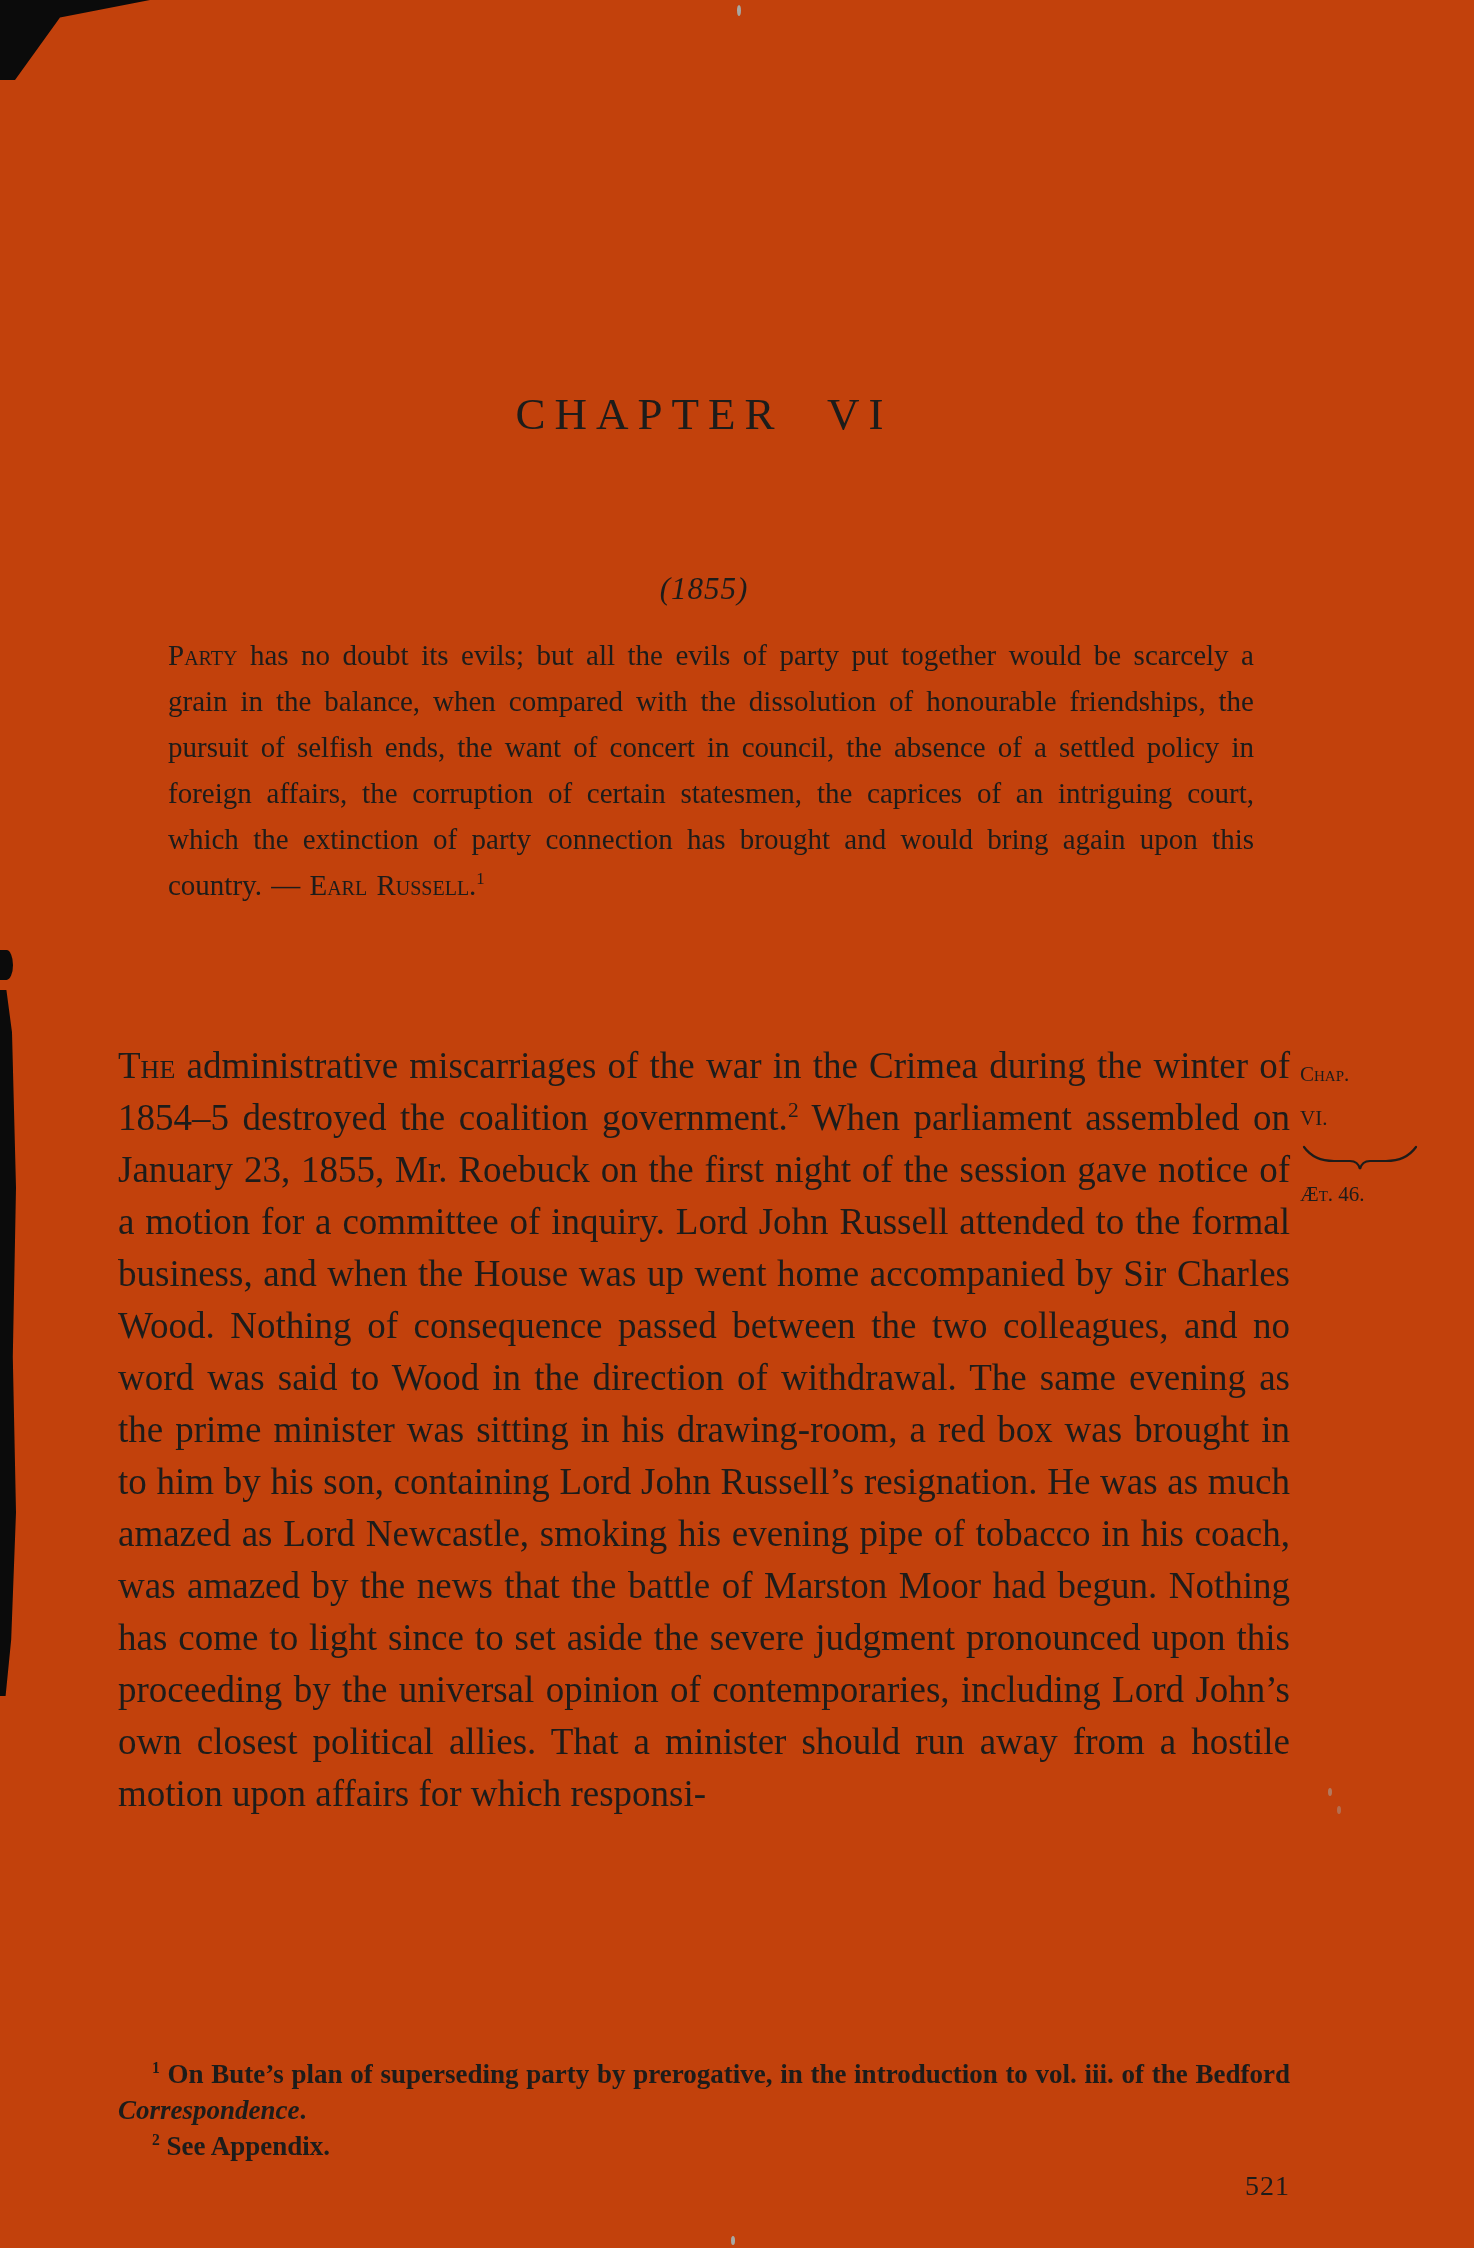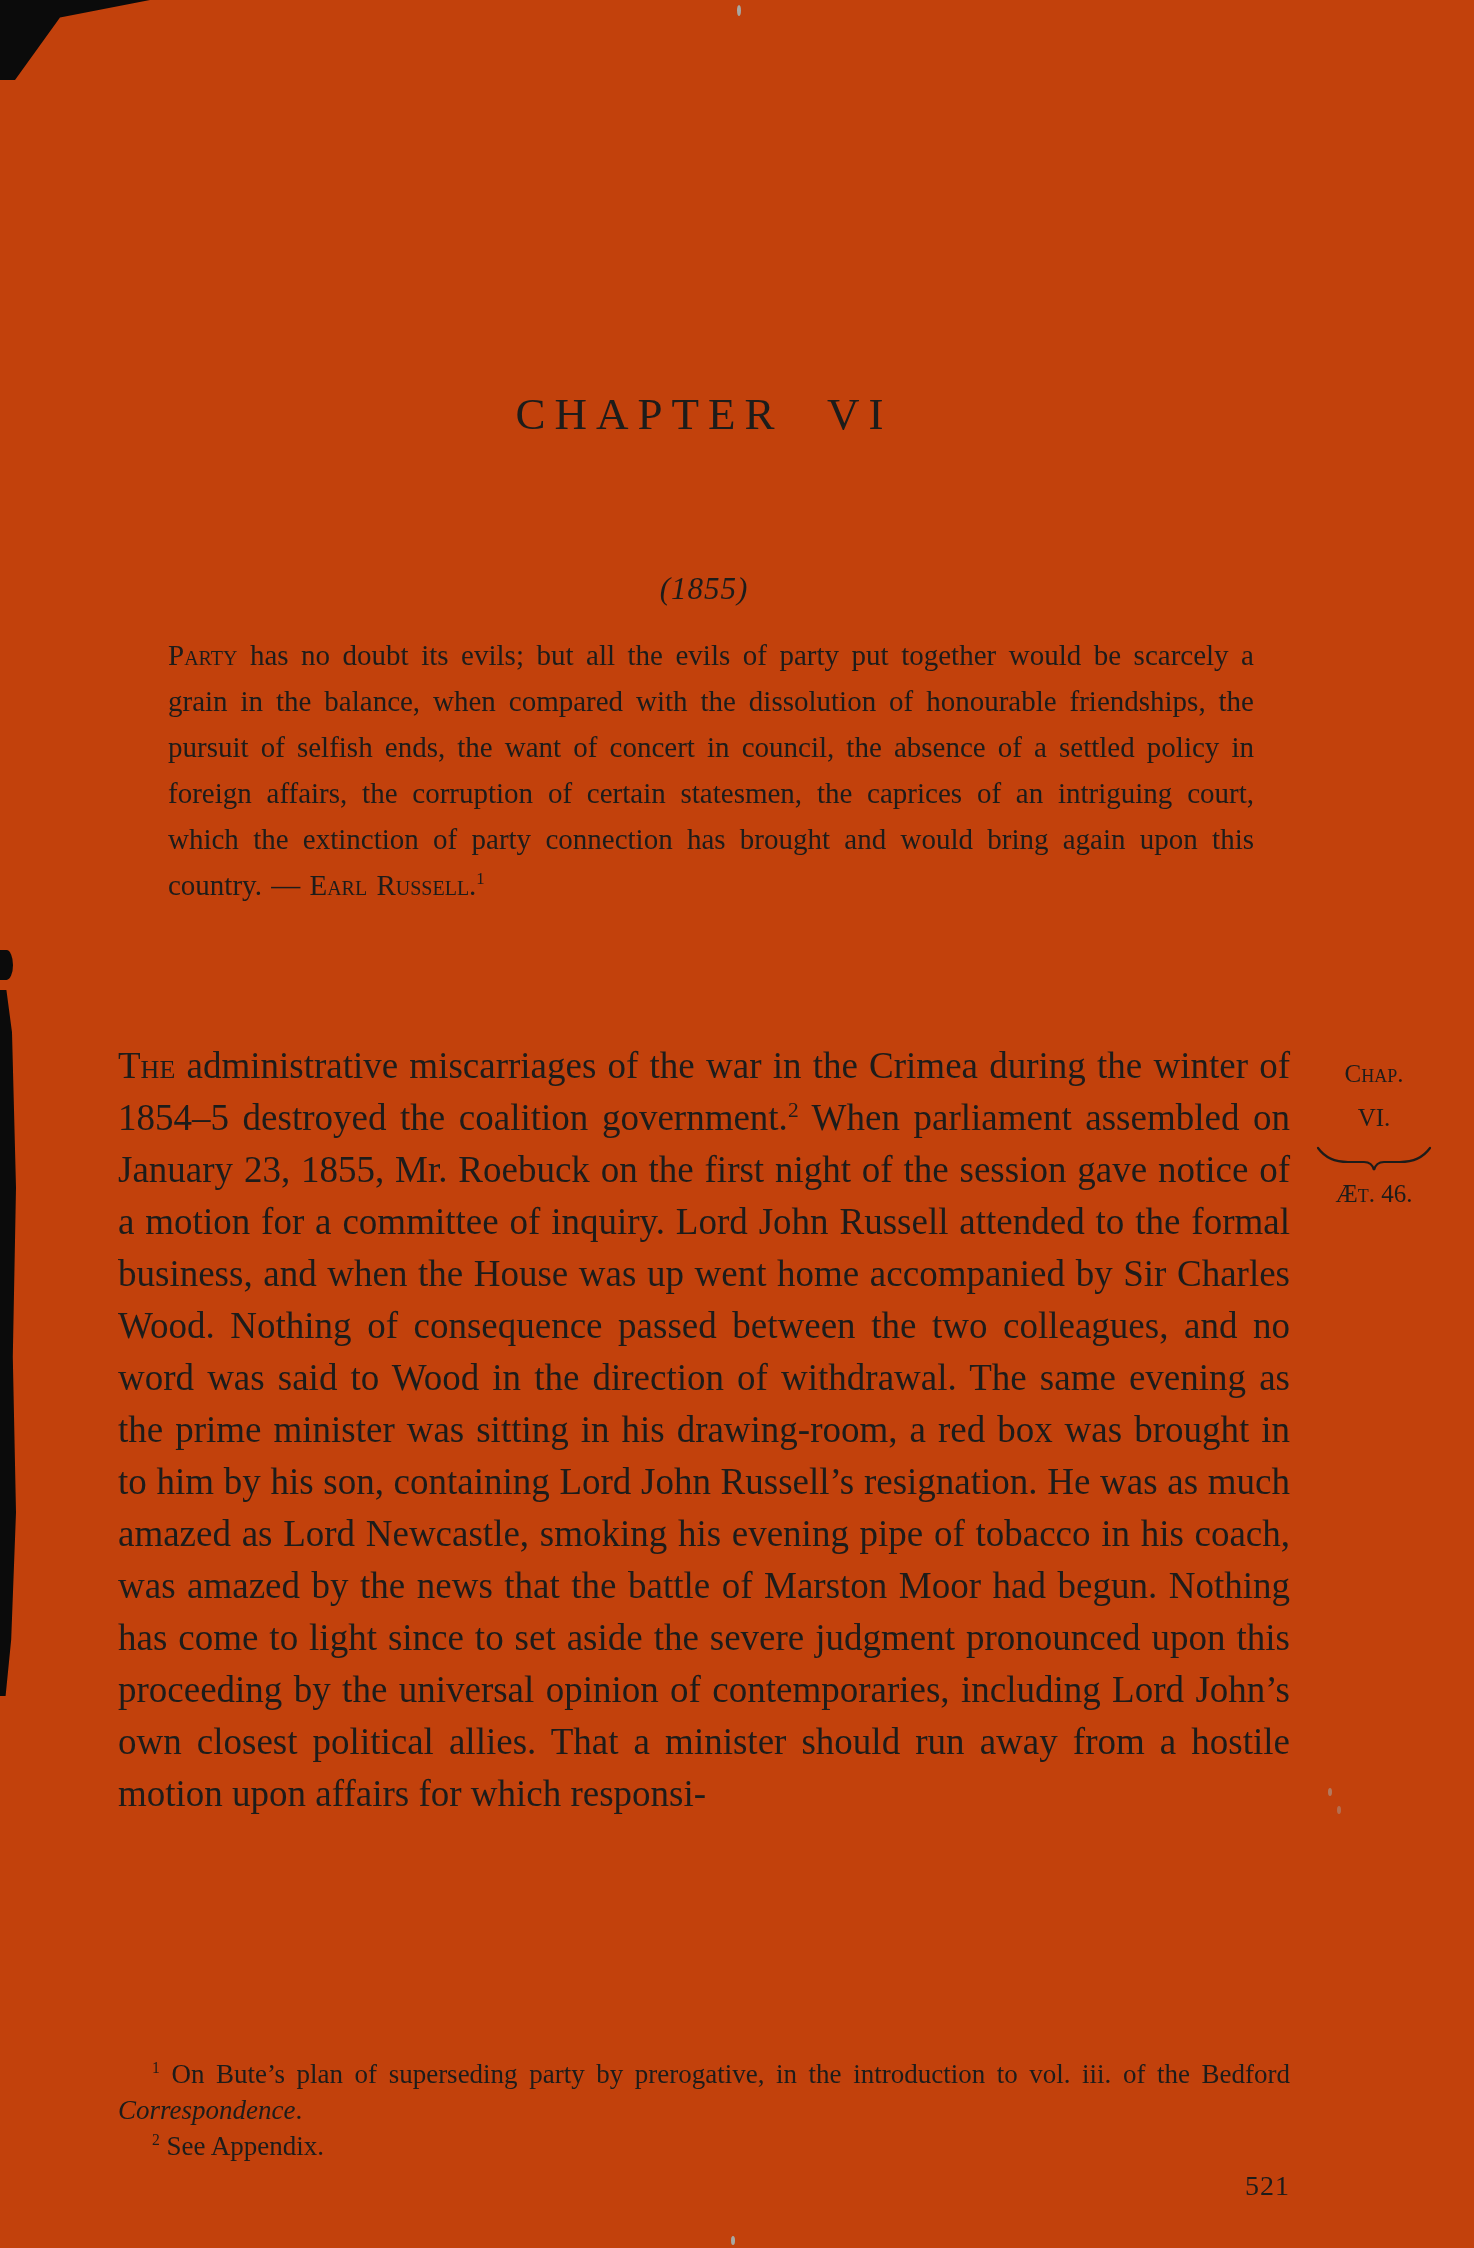--- a/index.html
+++ b/index.html
@@ -49,27 +49,27 @@
     position:absolute; left:168px; top:632px; width:1086px;
     font-size:29px; line-height:46px; text-align:justify;
     word-spacing:2px;
   }
   .bodytext {
     position:absolute; left:118px; top:1040px; width:1172px;
     font-size:37px; line-height:52px; text-align:justify;
   }
   .margin-notes {
     position:absolute; left:1300px; top:1052px; width:148px;
-    text-align:center; font-size:25px; line-height:44px;
+    font-size:21px; line-height:44px;
   }
   .brace-wrap { height:30px; margin-top:2px; }
   .aet { }
   .footnotes {
     position:absolute; left:118px; top:2056px; width:1172px;
-    font-size:27px; line-height:36px; text-align:justify;
+    font-size:27px; line-height:36px; text-align:justify;font-weight:bold;
   }
   .footnote { text-indent:34px; }
   .pagenum {
     position:absolute; left:118px; top:2170px; width:1172px;
     text-align:right; font-size:28px; letter-spacing:1px;
   }
 </style>
 </head>
 <body>
 

